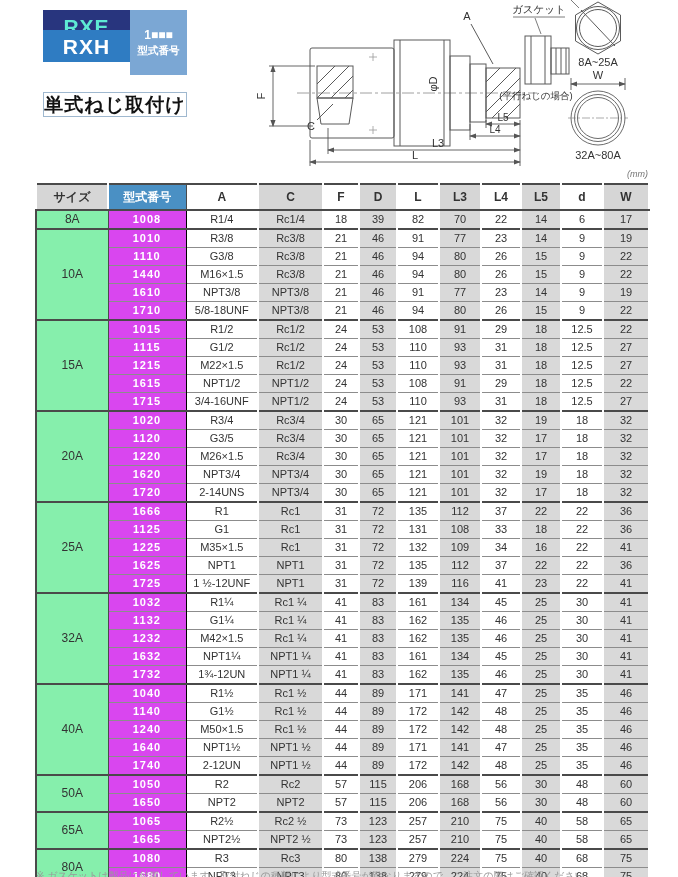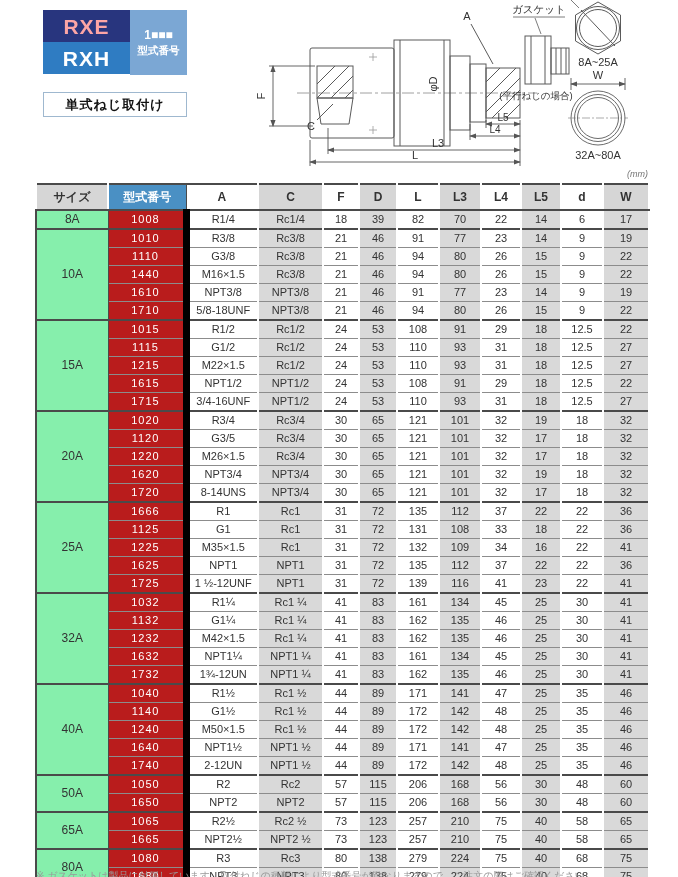--- a/index.html
+++ b/index.html
@@ -2,32 +2,32 @@
 <html><head>
 <meta charset="utf-8">
 <style>
   html,body{margin:0;padding:0;background:#fff;}
   body{width:678px;height:877px;position:relative;overflow:hidden;
        font-family:"Liberation Sans","DejaVu Sans",sans-serif;color:#333;}
 
   
   .brand{position:absolute;left:43px;top:10px;display:flex;}
   .brand-left{width:87px;display:flex;flex-direction:column;}
-  .rxe{height:32px;background:#28357e;color:#fca5a5;font-weight:bold;font-size:21px;
+  .rxe{height:20px;background:#28357e;color:#5eead4;font-weight:bold;font-size:21px;
        line-height:33px;text-align:center;letter-spacing:1px;}
   .rxh{height:32px;background:#2f7cc2;color:#fff;font-weight:bold;font-size:21px;
        line-height:33px;text-align:center;letter-spacing:1px;}
   .code-panel{width:57px;height:65px;background:#7ba7d4;color:#fff;display:flex;
        flex-direction:column;justify-content:center;align-items:center;gap:2px;}
   .code-pattern{font-size:12px;font-weight:bold;line-height:13px;}
   .code-label{font-size:10.5px;font-weight:bold;line-height:12px;}
 
   .badge{position:absolute;left:43px;top:92px;width:142px;height:23px;
        border:1px solid #9fb8cf;line-height:23px;text-align:center;
-       font-weight:bold;font-size:13px;color:#111;letter-spacing:1px;background:#fff;}
+       font-weight:bold;font-size:19px;color:#111;letter-spacing:1px;background:#fff;}
 
   
   .drawing{position:absolute;left:253px;top:0px;}
   .drawing text{fill:#333;font-family:"Liberation Sans","DejaVu Sans",sans-serif;}
 
   
   .unit-label{position:absolute;top:169px;left:35px;width:613px;text-align:right;
        font-size:9px;color:#777;font-style:italic;}
   .table-wrap{position:absolute;top:183px;left:35px;}
   table.spec{border-collapse:collapse;table-layout:fixed;width:613px;font-size:11px;}
@@ -36,22 +36,22 @@
        border-bottom:2px solid #4a4a4a;padding:0;}
   table.spec td{height:17px;text-align:center;padding:0;border-top:1px solid #8c8c8c;
        line-height:17px;}
   tr.group-start td{border-top:2px solid #4a4a4a;}
   th.h-gray{background:#d6d6d6;margin-top:7px;}
   th.h-white{background:#fff;}
   th.h-blue{background:#4a90c4;color:#fff;border-left:1px solid #4a4a4a;
        border-right:1px solid #4a4a4a;}
   th.h-gray,td.c-gray{border-left:2px solid #fff;border-right:2px solid #fff;}
   td.size-cell{background:#86efac;font-size:12px;}
-  td.code-cell{background:#b91c1c;color:#fff;font-weight:normal;letter-spacing:1px;
-       border-left:1px solid #4a4a4a;border-right:7px solid #000000;}
+  td.code-cell{background:#d946ef;color:#fff;font-weight:bold;letter-spacing:1px;
+       border-left:1px solid #4a4a4a;border-right:1px solid #000000;}
   td.c-gray{background:#d9d9d9;}
   td.c-white{background:#fff;}
 
   .footnote{position:absolute;top:870px;left:36px;width:600px;height:7px;
        overflow:hidden;font-size:10px;line-height:12px;color:#999;white-space:nowrap;}
 </style>
 </head>
 <body>
 
 <div class="brand">
@@ -405,21 +405,21 @@
           <td class="c-gray">65</td>
           <td class="c-white">121</td>
           <td class="c-gray">101</td>
           <td class="c-white">32</td>
           <td class="c-gray">19</td>
           <td class="c-white">18</td>
           <td class="c-gray">32</td>
         </tr>
         <tr>
           <td class="code-cell">1720</td>
-          <td class="c-white">8-14UNS</td>
+          <td class="c-white">2-14UNS</td>
           <td class="c-gray">NPT3/4</td>
           <td class="c-white">30</td>
           <td class="c-gray">65</td>
           <td class="c-white">121</td>
           <td class="c-gray">101</td>
           <td class="c-white">32</td>
           <td class="c-gray">17</td>
           <td class="c-white">18</td>
           <td class="c-gray">32</td>
         </tr>

